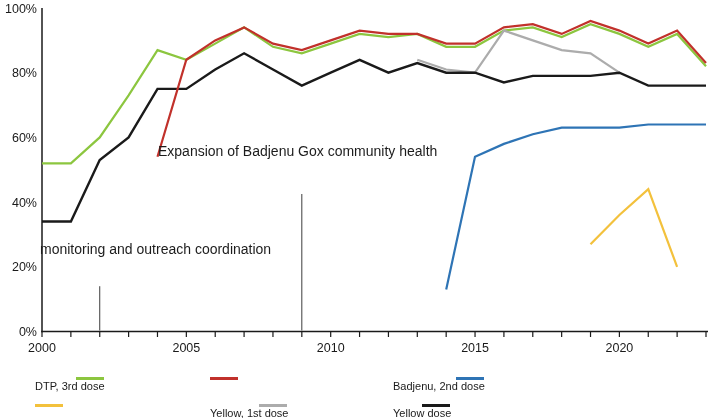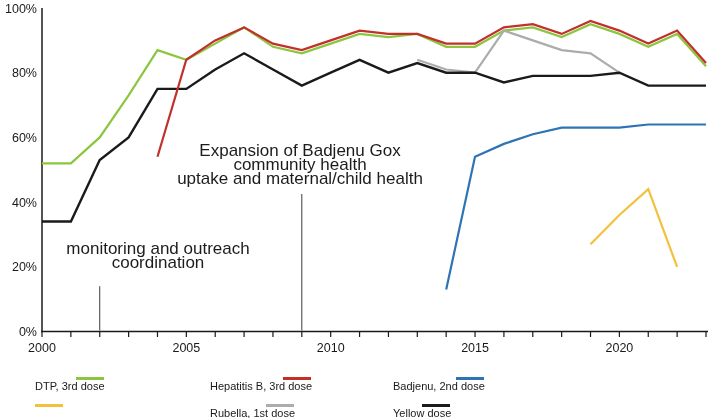--- a/index.html
+++ b/index.html
@@ -2,21 +2,21 @@
 <html><head>
 <meta charset="utf-8">
 <style>
   html,body{margin:0;padding:0;}
   body{
     width:709px;height:418px;position:relative;background:#ffffff;
     font-family:"Liberation Sans", sans-serif;color:#1a1a1a;overflow:hidden;
   }
   #chart-svg{position:absolute;left:0;top:0;}
   .annotation{
-    position:absolute;text-align:center;font-size:17px;line-height:14px;color:#1c1c1c;
+    position:absolute;text-align:left;font-size:14px;line-height:14px;color:#1c1c1c;
   }
   .annotation span{display:block;}
   #annotation-badjenu{left:158px;top:144px;width:284px;}
   #annotation-path{left:40px;top:242px;width:236px;}
   .legend{position:absolute;left:0;top:0;width:709px;}
   .legend-item{
     position:absolute;display:flex;align-items:flex-end;height:14px;
     font-size:11px;color:#1a1a1a;white-space:nowrap;flex-direction:column;
   }
   .swatch{display:inline-block;width:28px;height:3px;margin-right:1px;flex:0 0 auto;}
@@ -69,44 +69,42 @@
     <path d=" M 42.0 163.3 L 70.9 163.3 L 99.7 137.4 L 128.6 95.3 L 157.5 50.1 L 186.3 59.8 L 215.2 43.6 L 244.1 27.4 L 273.0 46.8 L 301.8 53.3 L 330.7 43.6 L 359.6 33.9 L 388.4 37.1 L 417.3 33.9 L 446.2 46.8 L 475.0 46.8 L 503.9 30.6 L 532.8 27.4 L 561.7 37.1 L 590.5 24.2 L 619.4 33.9 L 648.3 46.8 L 677.1 33.9 L 706.0 66.2" fill="none" stroke="#8CC63F" stroke-width="2.2" stroke-linejoin="miter"></path>
     <path d=" M 417.3 59.8 L 446.2 69.5 L 475.0 72.7 L 503.9 30.6 L 532.8 40.4 L 561.7 50.1 L 590.5 53.3 L 619.4 72.7" fill="none" stroke="#ACACAC" stroke-width="2.2" stroke-linejoin="miter"></path>
     <path d=" M 42.0 221.5 L 70.9 221.5 L 99.7 160.0 L 128.6 137.4 L 157.5 88.9 L 186.3 88.9 L 215.2 69.5 L 244.1 53.3 L 273.0 69.5 L 301.8 85.6 L 330.7 72.7 L 359.6 59.8 L 388.4 72.7 L 417.3 63.0 L 446.2 72.7 L 475.0 72.7 L 503.9 82.4 L 532.8 75.9 L 561.7 75.9 L 590.5 75.9 L 619.4 72.7 L 648.3 85.6 L 677.1 85.6 L 706.0 85.6" fill="none" stroke="#1A1A1A" stroke-width="2.4" stroke-linejoin="miter"></path>
     <path d=" M 157.5 156.8 L 186.3 59.8 L 215.2 40.4 L 244.1 27.4 L 273.0 43.6 L 301.8 50.1 L 330.7 40.4 L 359.6 30.6 L 388.4 33.9 L 417.3 33.9 L 446.2 43.6 L 475.0 43.6 L 503.9 27.4 L 532.8 24.2 L 561.7 33.9 L 590.5 20.9 L 619.4 30.6 L 648.3 43.6 L 677.1 30.6 L 706.0 63.0" fill="none" stroke="#C1312B" stroke-width="2.2" stroke-linejoin="miter"></path>
     <path d=" M 446.2 289.4 L 475.0 156.8 L 503.9 143.9 L 532.8 134.2 L 561.7 127.7 L 590.5 127.7 L 619.4 127.7 L 648.3 124.5 L 677.1 124.5 L 706.0 124.5" fill="none" stroke="#2E74B5" stroke-width="2.2" stroke-linejoin="miter"></path>
     <path d=" M 590.5 244.2 L 619.4 215.0 L 648.3 189.2 L 677.1 266.8" fill="none" stroke="#F3C13C" stroke-width="2.2" stroke-linejoin="miter"></path>
   </svg>
 
 <div class="annotation" id="annotation-badjenu">
   <span>Expansion of Badjenu Gox community health</span>
-  <span>uptake and maternal/child health</span>
 </div>
 
 <div class="annotation" id="annotation-path">
   <span>monitoring and outreach coordination</span>
 </div>
 
 <div class="legend">
   <div class="legend-item li-r1 li-c1">
     <span class="swatch" style="background-color: rgb(140, 198, 63);"></span>
     <span>DTP, 3rd dose</span>
   </div>
   <div class="legend-item li-r1 li-c2">
     <span class="swatch" style="background-color: rgb(193, 49, 43);"></span>
-    <span>Hepatitis B, 3rd dose</span>
   </div>
   <div class="legend-item li-r1 li-c3">
     <span class="swatch" style="background-color: rgb(46, 116, 181);"></span>
     <span>Badjenu, 2nd dose</span>
   </div>
   <div class="legend-item li-r2 li-c1">
     <span class="swatch" style="background-color: rgb(243, 193, 60);"></span>
   </div>
   <div class="legend-item li-r2 li-c2">
     <span class="swatch" style="background-color: rgb(172, 172, 172);"></span>
-    <span>Rubella, 1st dose</span>
+    <span>Yellow, 1st dose</span>
   </div>
   <div class="legend-item li-r2 li-c3">
     <span class="swatch" style="background-color: rgb(26, 26, 26);"></span>
     <span>Yellow dose</span>
   </div>
 </div>
 
 </body></html>

